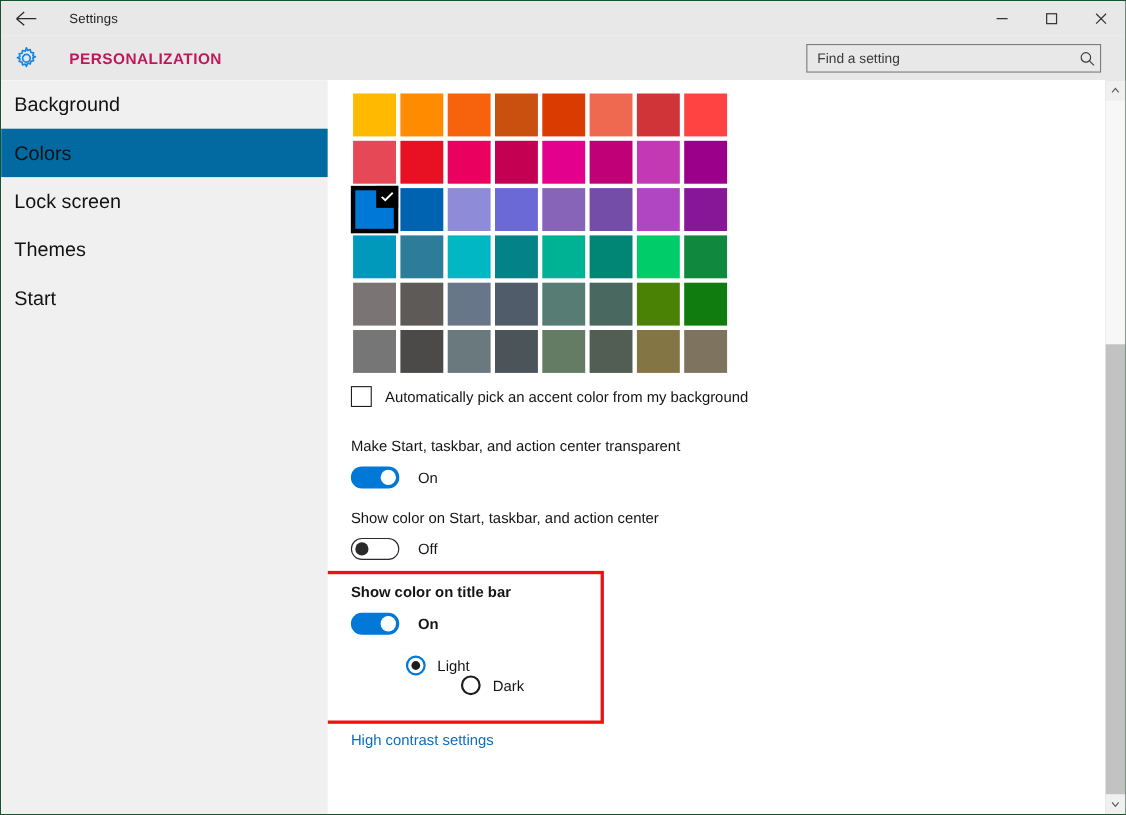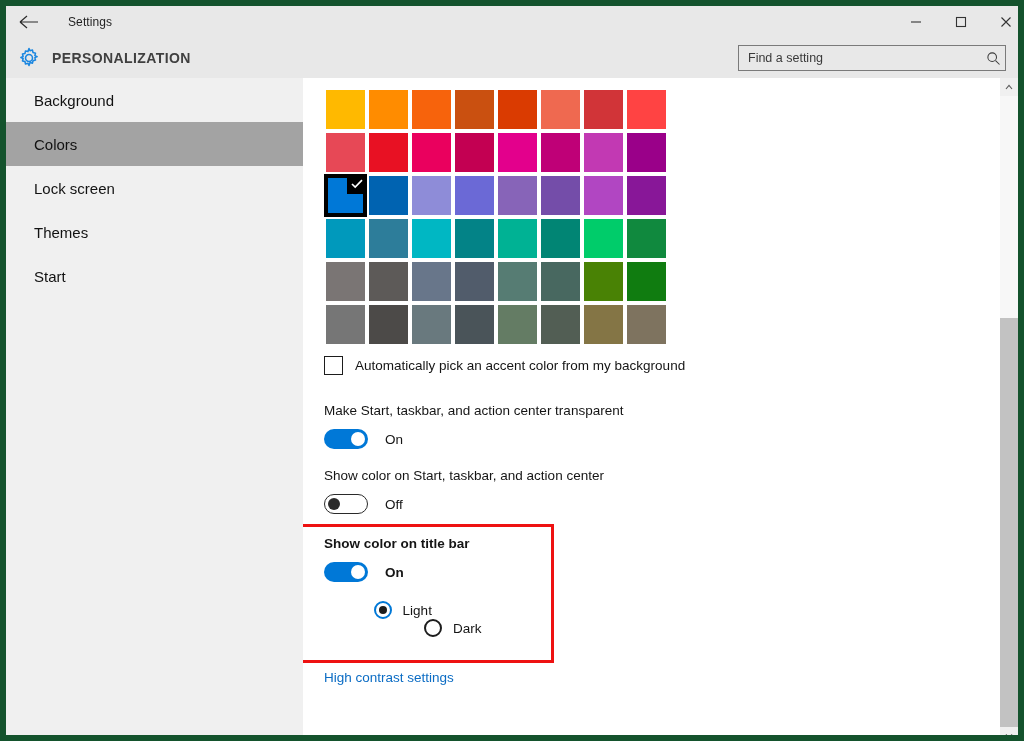--- a/index.html
+++ b/index.html
@@ -9,21 +9,21 @@
     width: 1024px; height: 741px;
     overflow: hidden;
     font-family: "Liberation Sans", sans-serif;
     background: #ffffff;
   }
 
   .window {
     position: relative;
     width: 1024px; height: 741px;
     background: #ffffff;
-    border: 6px solid #14532d;
+    border: 1px solid #14532d;
     overflow: hidden;
   }
 
   
   .titlebar {
     position: absolute; left: 0; top: 0;
     width: 1022px; height: 31px;
     background: #e8e8e8;
     display: flex; align-items: center;
   }
@@ -54,22 +54,22 @@
     width: 1022px; height: 41px;
     background: #e8e8e8;
     display: flex; align-items: center;
   }
   .gear-wrap {
     width: 46px; height: 41px;
     display: flex; align-items: center; justify-content: center;
   }
   .page-title {
     font-size: 14px; font-weight: bold;
-    color: #404040; letter-spacing: .4px;
-    margin-left: 0;
+    color: #be185d; letter-spacing: .4px;
+    margin-left: 16px;
   }
   .search-wrap {
     position: absolute; right: 22px; top: 8px;
     width: 268px; height: 26px;
     background: #e8e8e8;
     border: 1px solid #7a7a7a;
     display: flex; align-items: center;
   }
   .search-input {
     flex: 1;
@@ -93,24 +93,24 @@
   }
 
   .sidebar {
     position: absolute; left: 0; top: 0;
     width: 297px; height: 667px;
     background: #f0f0f0;
   }
   .nav-item {
     height: 44px;
     display: flex; align-items: center;
-    padding-left: 28px;
-    font-size: 15px; color: #121212;
-  }
-  .nav-item.active { background: #a3a3a3; }
+    padding-left: 12px;
+    font-size: 18px; color: #121212;
+  }
+  .nav-item.active { background: #0369a1; }
 
   
   .content {
     position: absolute; left: 297px; top: 0;
     width: 707px; height: 667px;
     background: #ffffff;
     overflow: hidden;
   }
 
   .swatch-grid {

